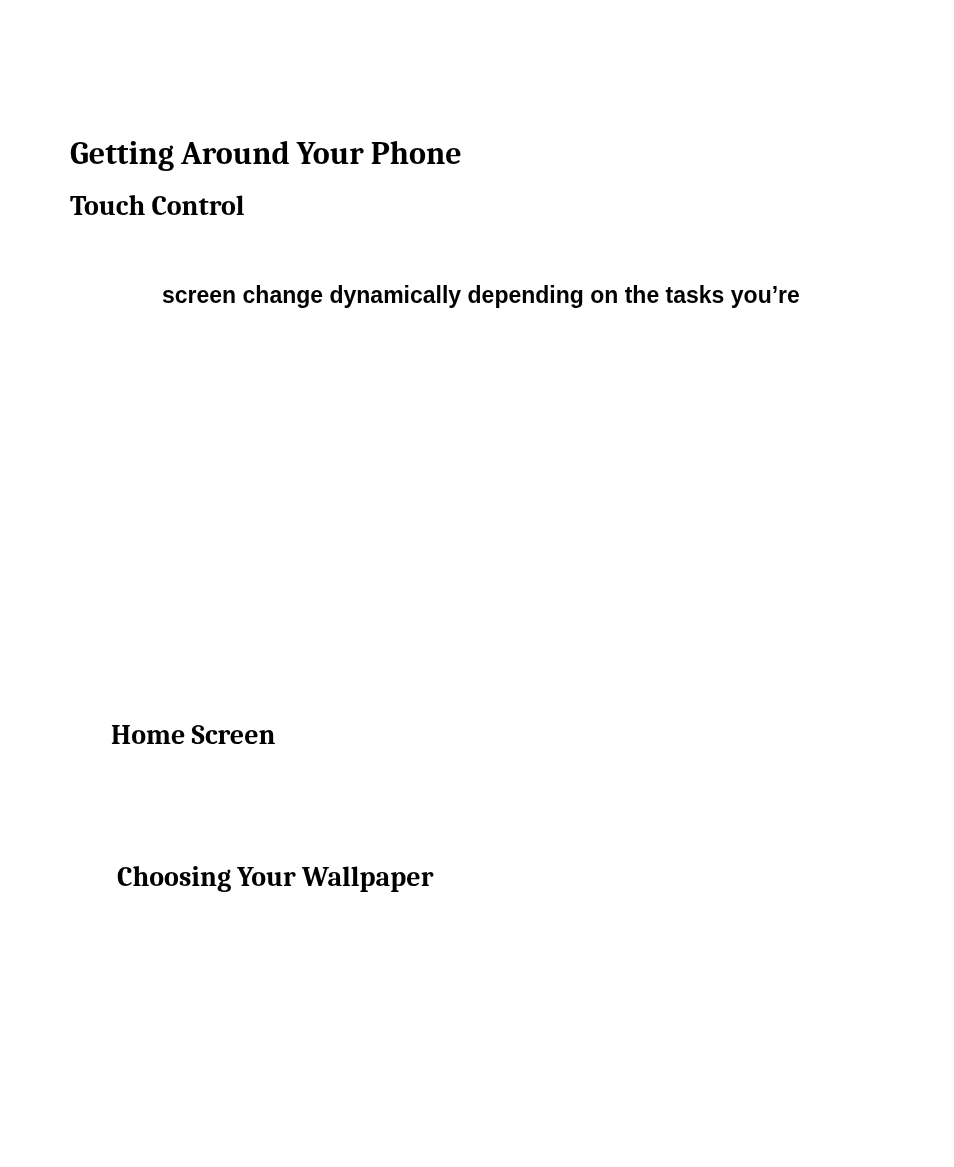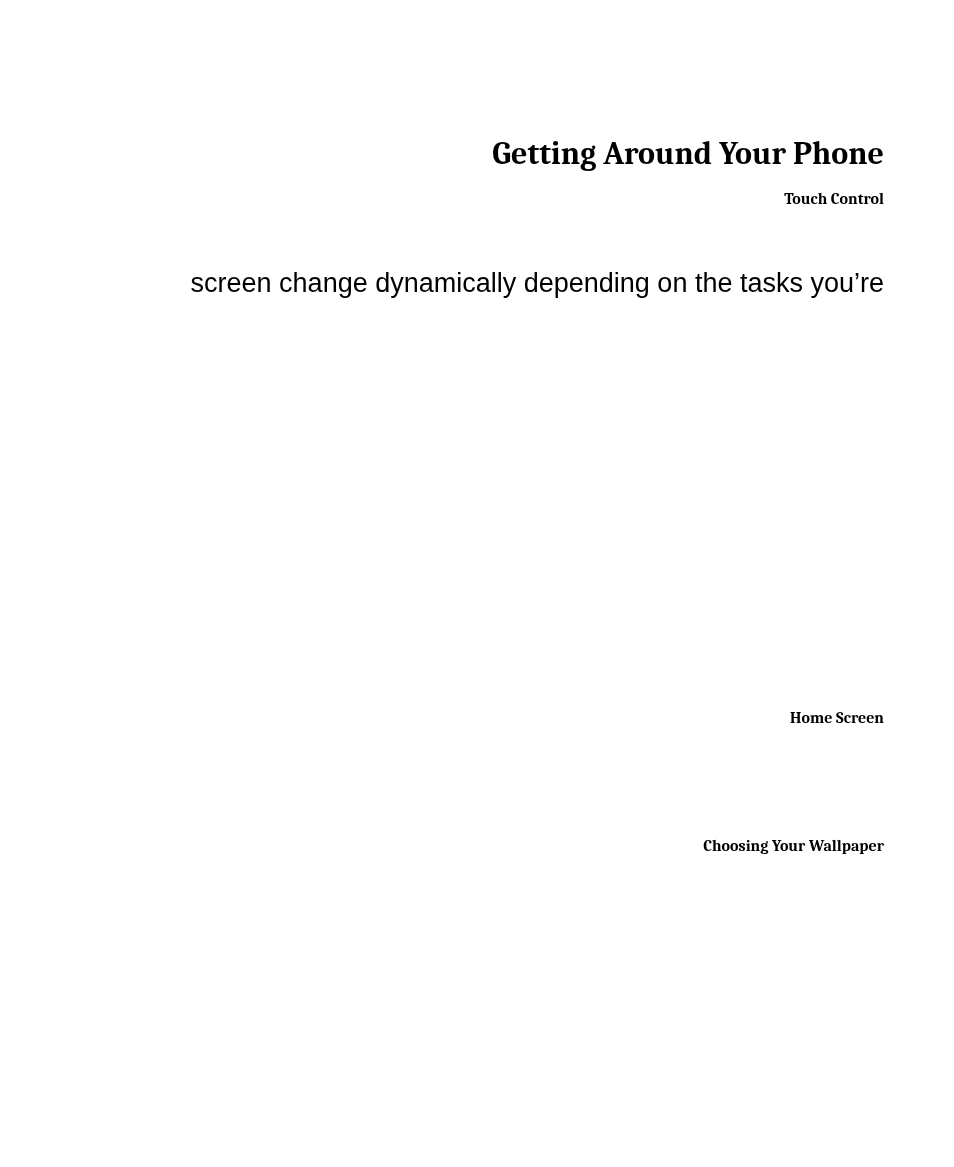--- a/index.html
+++ b/index.html
@@ -1,49 +1,49 @@
 <!DOCTYPE html>
 <html><head>
   <meta charset="utf-8">
   <style>
     * {
       margin: 0;
       padding: 0;
       box-sizing: border-box;
-      text-align: right;
     }
     body {
       width: 954px;
       height: 1167px;
       background: #ffffff;
       font-family: Cambria, Georgia, 'Times New Roman', serif;
       color: #000000;
       padding: 135px 70px 70px 70px;
     }
     .heading-1 {
       font-size: 32px;
       font-weight: bold;
       margin-bottom: 18px;
       font-family: Cambria, Georgia, 'Times New Roman', serif;
     }
     .heading-2 {
-      font-size: 16px;
+      font-size: 28px;
       font-weight: bold;
       margin-bottom: 12px;
       font-family: Cambria, Georgia, 'Times New Roman', serif;
     }
     .body-text {
       font-family: Arial, Helvetica, sans-serif;
-      font-size: 27px;
-      font-weight: normal;
+      font-size: 23px;
+      font-weight: bold;
       margin-top: 60px;
-      margin-left: 116px;
+      margin-left: 92px;
     }
     .section-home {
       margin-top: 410px;
+      margin-left: 41px;
     }
     .section-wallpaper {
       margin-top: 110px;
       margin-left: 47px;
     }
   </style>
 </head>
 <body>
 
 <h1 class="heading-1">Getting Around Your Phone</h1>

